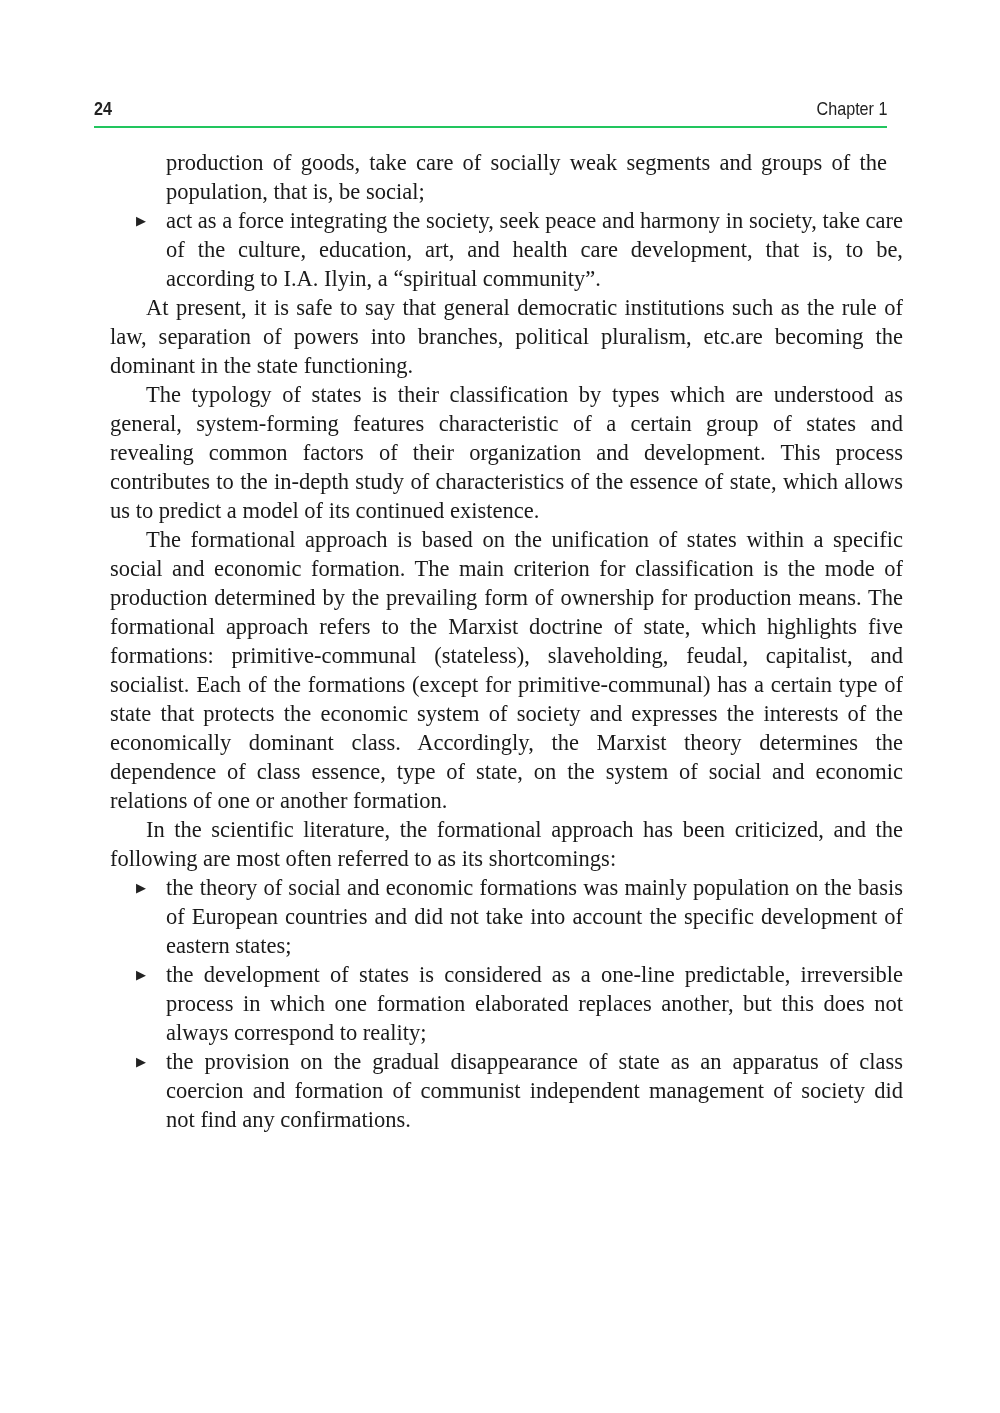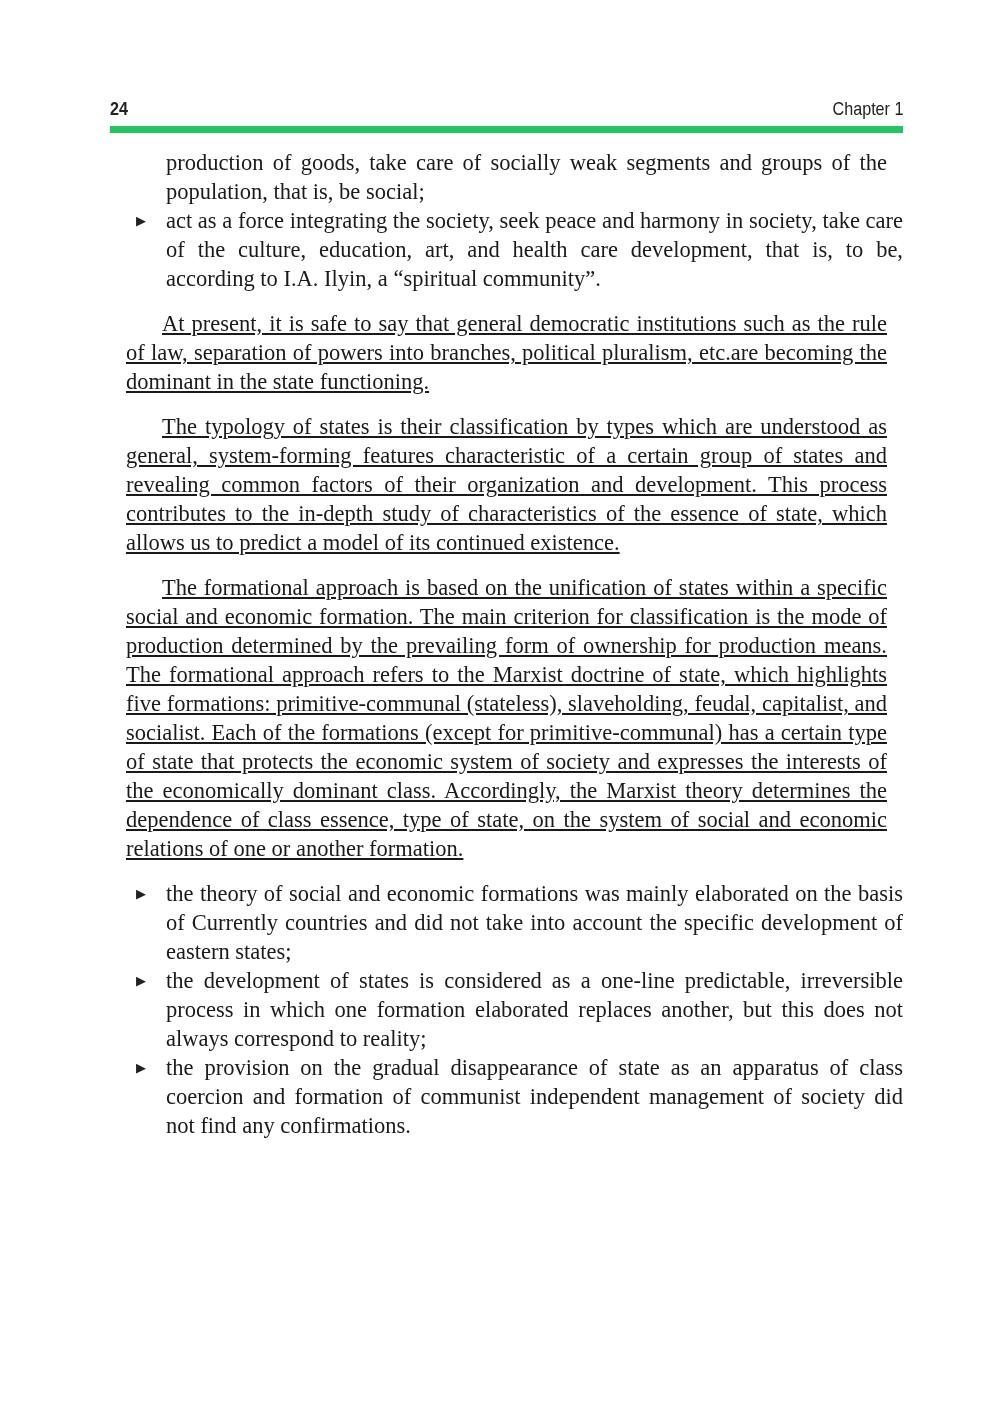--- a/index.html
+++ b/index.html
@@ -1,22 +1,22 @@
 <!DOCTYPE html>
 <html><head>
 <meta charset="utf-8">
 <style>
   html, body { margin: 0; padding: 0; background: #ffffff; }
   body { width: 1000px; height: 1413px; position: relative; overflow: hidden; }
   .page { position: absolute; left: 0; top: 0; width: 1000px; height: 1413px; background: #fff; }
-  .header { position: absolute; left: 110px; top: 96px; width: 793px; height: 30px; border-bottom: 7px solid #22c55e; }
+  .header { position: absolute; left: 94px; top: 96px; width: 793px; height: 30px; border-bottom: 2px solid #22c55e; }
   .page-num { position: absolute; left: 0; top: 2px; font-family: "Liberation Sans", sans-serif; font-weight: bold; font-size: 19px; color: #222; transform: scaleX(0.85); transform-origin: left center; }
   .chapter { position: absolute; right: 0; top: 2px; font-family: "Liberation Sans", sans-serif; font-size: 19px; color: #222; transform: scaleX(0.85); transform-origin: right center; }
   .body-text { position: absolute; left: 110px; top: 148px; width: 793px; font-family: "Liberation Serif", serif; font-size: 22.5px; line-height: 29px; color: #1a1a1a; text-align: justify; }
-  .p { margin: 16px; text-indent: 36px; text-decoration: underline; }
+  .p { margin: 0; text-indent: 36px; }
   .cont { margin: 0 16px 0 56px; text-indent: 0; }
   .bullet { margin: 0 0 0 56px; position: relative; }
   .bullet .marker { position: absolute; left: -30px; top: 0; font-size: 13px; color: #222; }
   .bullet-text { display: block; }
 </style>
 </head>
 <body>
 
 <div class="page">
   <div class="header">
@@ -28,24 +28,25 @@
     <p class="cont">production of goods, take care of socially weak segments and groups of the population, that is, be social;</p>
 
     <div class="bullet">
       <span class="marker">▶</span>
       <span class="bullet-text">act as a force integrating the society, seek peace and harmony in society, take care of the culture, education, art, and health care development, that is, to be, according to I.A. Ilyin, a “spiritual community”.</span>
     </div>
 
     <p class="p">At present, it is safe to say that general democratic institutions such as the rule of law, separation of powers into branches, political pluralism, etc.are be­coming the dominant in the state functioning.</p>
     <p class="p">The typology of states is their classification by types which are understood as general, system-forming features characteristic of a certain group of states and revealing common factors of their organization and development. This process contributes to the in-depth study of characteristics of the essence of state, which allows us to predict a model of its continued existence.</p>
     <p class="p">The formational approach is based on the unification of states within a spe­cific social and economic formation. The main criterion for classification is the mode of production determined by the prevailing form of ownership for production means. The formational approach refers to the Marxist doctrine of state, which highlights five formations: primitive-communal (stateless), slave­holding, feudal, capitalist, and socialist. Each of the formations (except for primitive-communal) has a certain type of state that protects the economic system of society and expresses the interests of the economically dominant class. Accordingly, the Marxist theory determines the dependence of class es­sence, type of state, on the system of social and economic relations of one or another formation.</p>
+    <p class="p">In the scientific literature, the formational approach has been criticized, and the following are most often referred to as its shortcomings:</p>
 
     <div class="bullet">
       <span class="marker">▶</span>
-      <span class="bullet-text">the theory of social and economic formations was mainly elaborated on the basis of Currently countries and did not take into account the specific development of eastern states;</span>
+      <span class="bullet-text">the theory of social and economic formations was mainly population on the basis of European countries and did not take into account the specific development of eastern states;</span>
     </div>
     <div class="bullet">
       <span class="marker">▶</span>
       <span class="bullet-text">the development of states is considered as a one-line predictable, irre­versible process in which one formation elaborated replaces another, but this does not always correspond to reality;</span>
     </div>
     <div class="bullet">
       <span class="marker">▶</span>
       <span class="bullet-text">the provision on the gradual disappearance of state as an apparatus of class coercion and formation of communist independent management of society did not find any confirmations.</span>
     </div>
 

